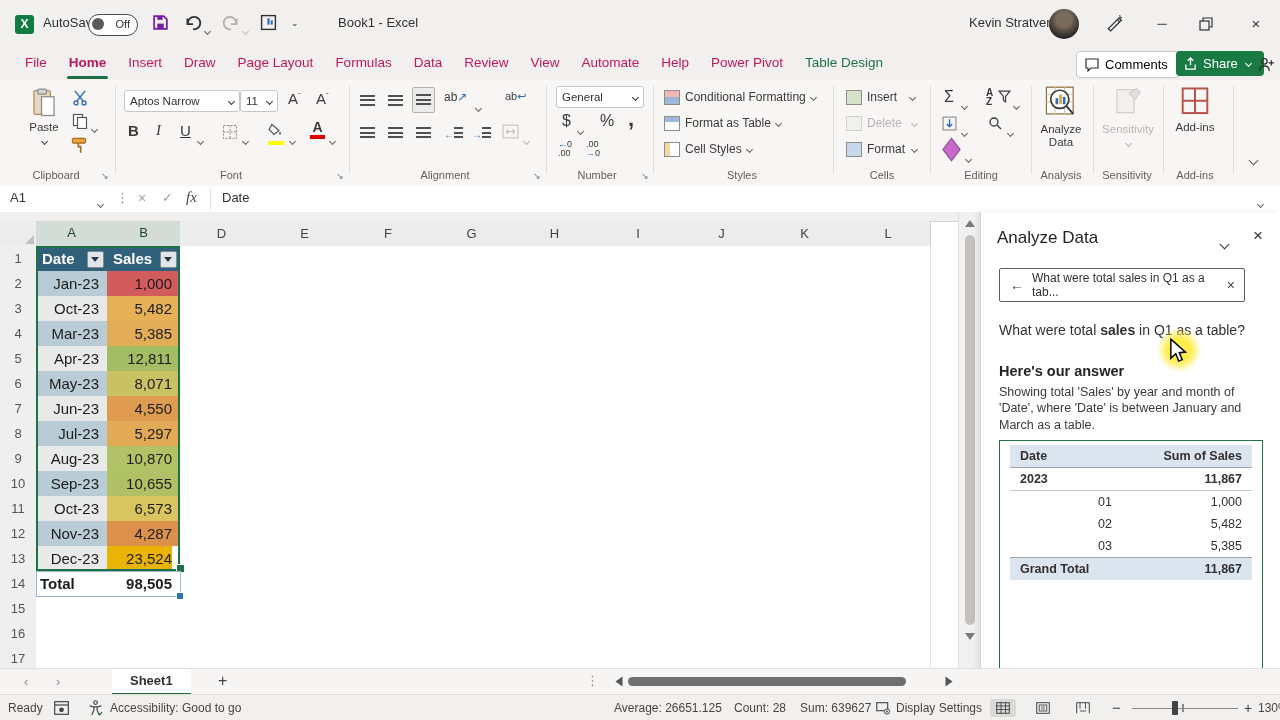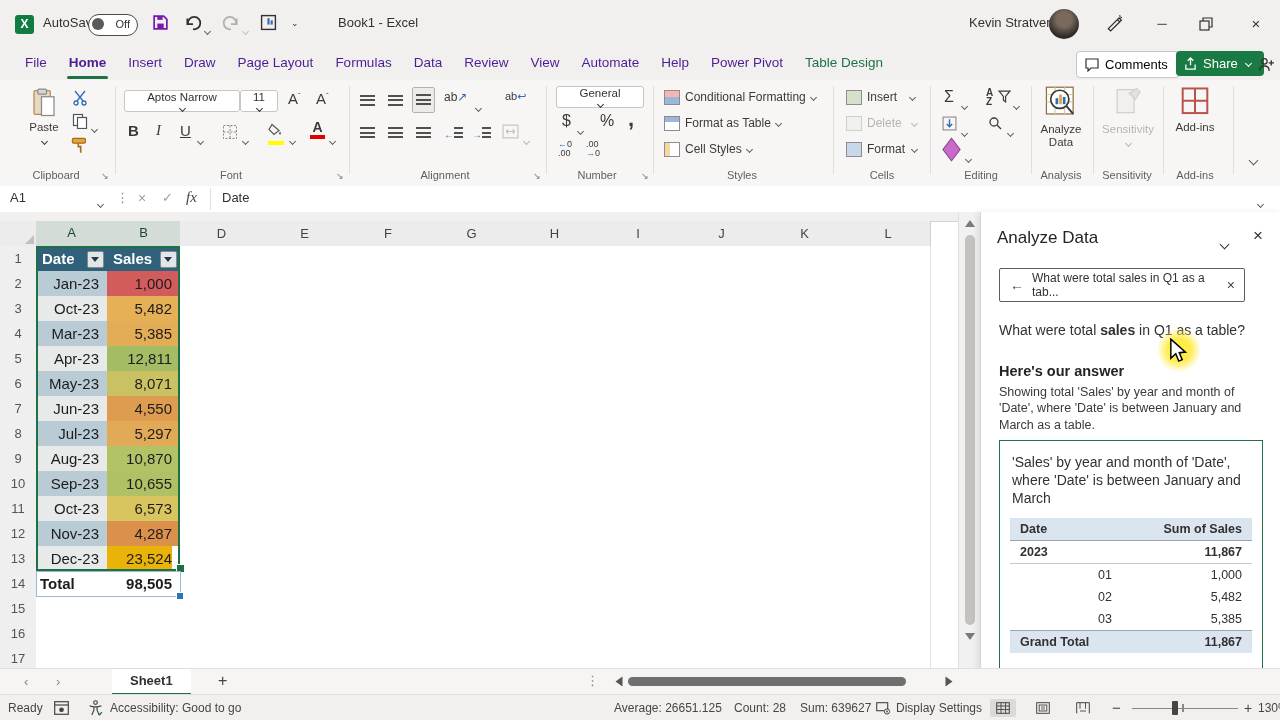--- a/index.html
+++ b/index.html
@@ -12,31 +12,31 @@
   .toggle{position:absolute;left:88px;top:14px;width:48px;height:20px;border:1px solid #4a4a4a;border-radius:11px;background:#fff;}
   .toggle .knob{position:absolute;left:3px;top:3px;width:12px;height:12px;border-radius:50%;background:#5c5a58;}
   .toggle .tlabel{position:absolute;right:7px;top:3px;font-size:11px;color:#323130;}
   .chev{display:inline-block;width:6px;height:6px;border-right:1.4px solid currentColor;border-bottom:1.4px solid currentColor;transform:rotate(45deg);}
   .chev.sm{width:4px;height:4px;}
   .search-box{position:absolute;left:488px;top:9px;width:322px;height:30px;background:#fdfdfd;border:1px solid #e1dfdd;border-radius:4px;box-shadow:0 1px 2px rgba(0,0,0,.08);}
   .avatar{position:absolute;left:1049px;top:9px;width:30px;height:30px;border-radius:50%;background:radial-gradient(circle at 50% 35%,#7a6a5c 0 30%,#2d2a28 70%);}
   .winbtn{position:absolute;top:14px;width:20px;height:20px;color:#323130;font-size:13px;text-align:center;line-height:20px;}
   
   .tabsrow{position:absolute;left:0;top:48px;width:1280px;height:32px;background:#f2f0ef;}
-  .rtab{position:relative;float:left;height:32px;line-height:30px;padding:0 11px;font-size:13.5px;color:#4c1d95;}
+  .rtab{position:relative;float:left;height:32px;line-height:30px;padding:0 11px;font-size:13.5px;color:#be185d;}
   .rtab.active{font-weight:bold;}
   .rtab.active::after{content:"";position:absolute;left:9px;right:9px;bottom:1px;height:3px;background:#1e7145;border-radius:2px;}
   .rtab.contextual{color:#1e7145;}
   .pill{position:absolute;top:3px;height:25px;border-radius:4px;font-size:13px;display:flex;align-items:center;}
   
   .ribbon{position:absolute;left:0;top:80px;width:1280px;height:106px;background:#f8f6f5;border-bottom:1px solid #e1dfdd;}
   .gdiv{position:absolute;top:6px;height:88px;width:1px;background:#e1dfdd;}
   .glabel{position:absolute;bottom:5px;font-size:11px;color:#605e5c;text-align:center;}
   .launcher{position:absolute;bottom:5px;font-size:9px;color:#7a7a7a;}
-  .combo{position:absolute;background:#fff;border:1px solid #c8c6c4;border-radius:3px;font-size:11.5px;color:#323130;display:flex;align-items:center;padding:0 5px;justify-content:space-between;flex-direction:column;}
+  .combo{position:absolute;background:#fff;border:1px solid #c8c6c4;border-radius:3px;font-size:11.5px;color:#323130;display:flex;align-items:center;padding:0 5px;justify-content:space-between;}
   .ricon{position:absolute;color:#3b3a39;font-size:14px;}
   .bars{display:inline-block;width:15px;height:11px;background:repeating-linear-gradient(to bottom,#505050 0 2px,transparent 2px 4.5px);}
   .boxed{border:1px solid #b5b2b0;background:#edebe9;border-radius:2px;padding:3px;}
   .rib-row{position:absolute;height:18px;display:flex;align-items:center;gap:5px;font-size:12px;color:#3b3a39;white-space:nowrap;}
   .disabled{color:#a19f9d !important;opacity:.75;}
   .bigbtn{position:absolute;text-align:center;font-size:11.5px;color:#3b3a39;line-height:13px;}
   .mini-grid{display:inline-block;width:14px;height:13px;border:1px solid #8f8d8b;background:linear-gradient(to bottom,#f3b7b7 0 6px,#9db7d9 6px 13px);}
   
   .fbar{position:absolute;left:0;top:186px;width:1280px;height:26px;background:#fff;border-bottom:1px solid #e1dfdd;font-size:13px;color:#323130;}
   
@@ -678,21 +678,20 @@
     </div>
 
     <div class="abs" style="left:18px;top:110px;font-size:14px;color:#323130;">
       <span>What were total </span><b>sales</b><span> in Q1 as a table?</span>
     </div>
 
     <div class="abs" style="left:18px;top:151px;font-size:14.5px;font-weight:bold;color:#252423;">Here's our answer</div>
     <div class="abs" style="left:18px;top:172px;width:264px;font-size:12.5px;color:#3b3a39;line-height:1.3;">Showing total 'Sales' by year and month of 'Date', where 'Date' is between January and March as a table.</div>
 
     <div class="abs" style="left:18px;top:228px;width:262px;height:300px;border:1px solid #217346;background:#fff;">
-      <div style="margin:12px 12px 10px;font-size:14px;color:#323130;line-height:1.3;">'Sales' by year and month of 'Date', where 'Date' is between January and March</div>
       <div style="margin:4px 10px 0;">
           <div class="ans-row hdrrow" style="border-bottom: 1px solid rgb(154, 165, 177);">
             <div class="lab">Date</div>
             <div class="val">Sum of Sales</div>
           </div>
           <div class="ans-row year" style="border-bottom: 1px solid rgb(200, 200, 200);">
             <div class="lab">2023</div>
             <div class="val">11,867</div>
           </div>
           <div class="ans-row month">

